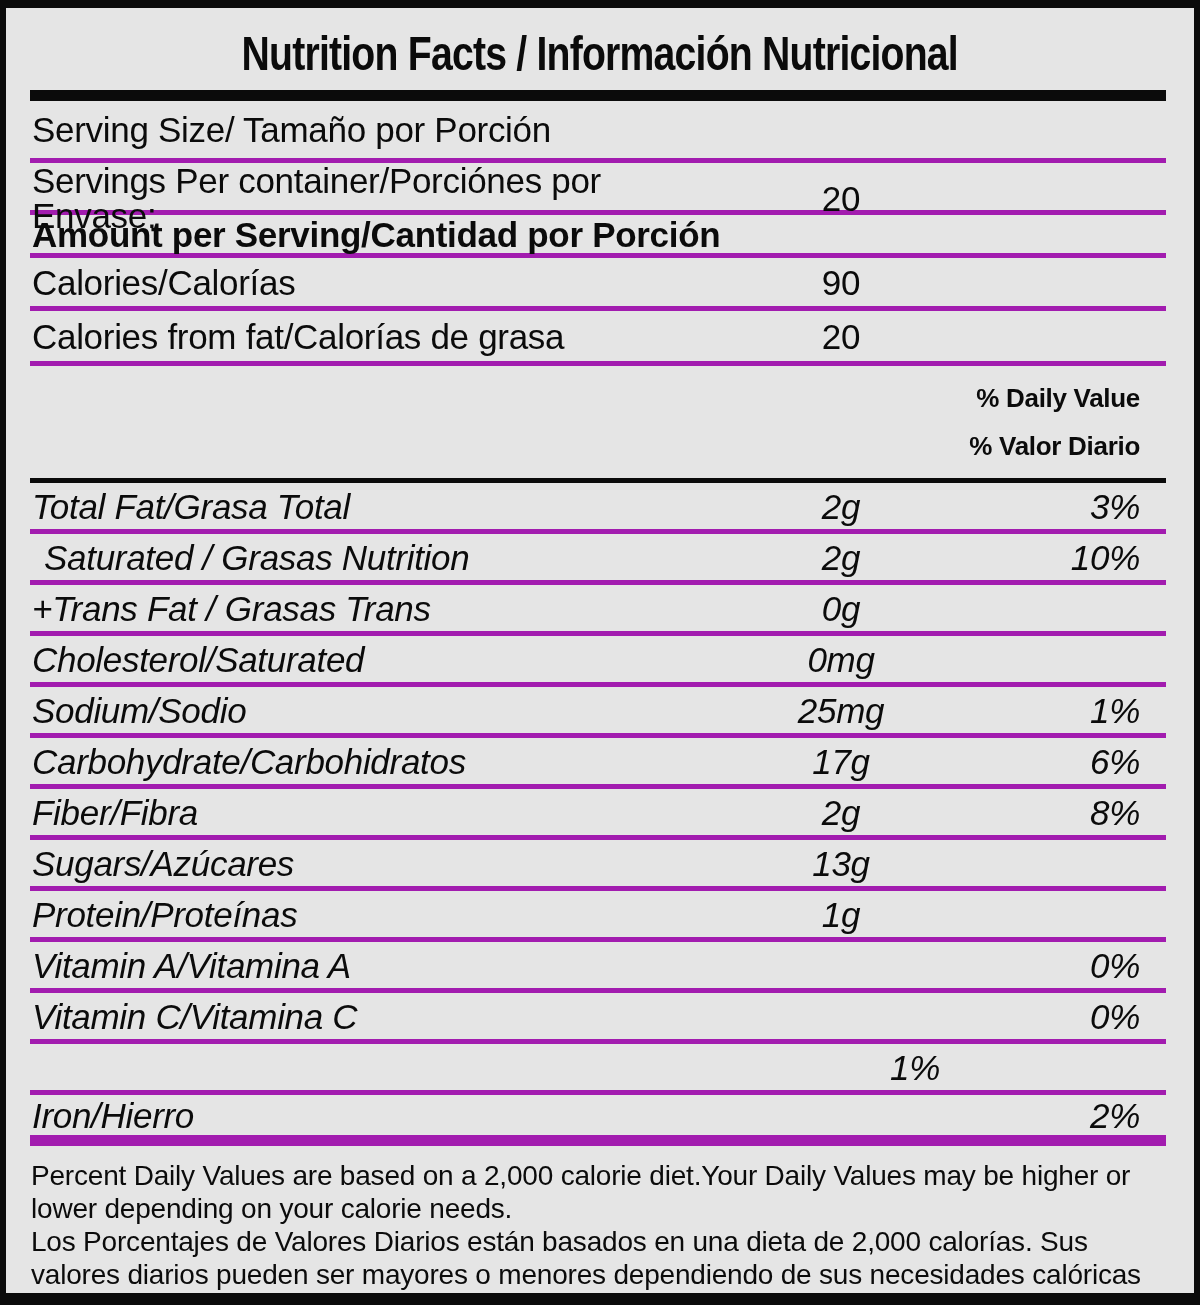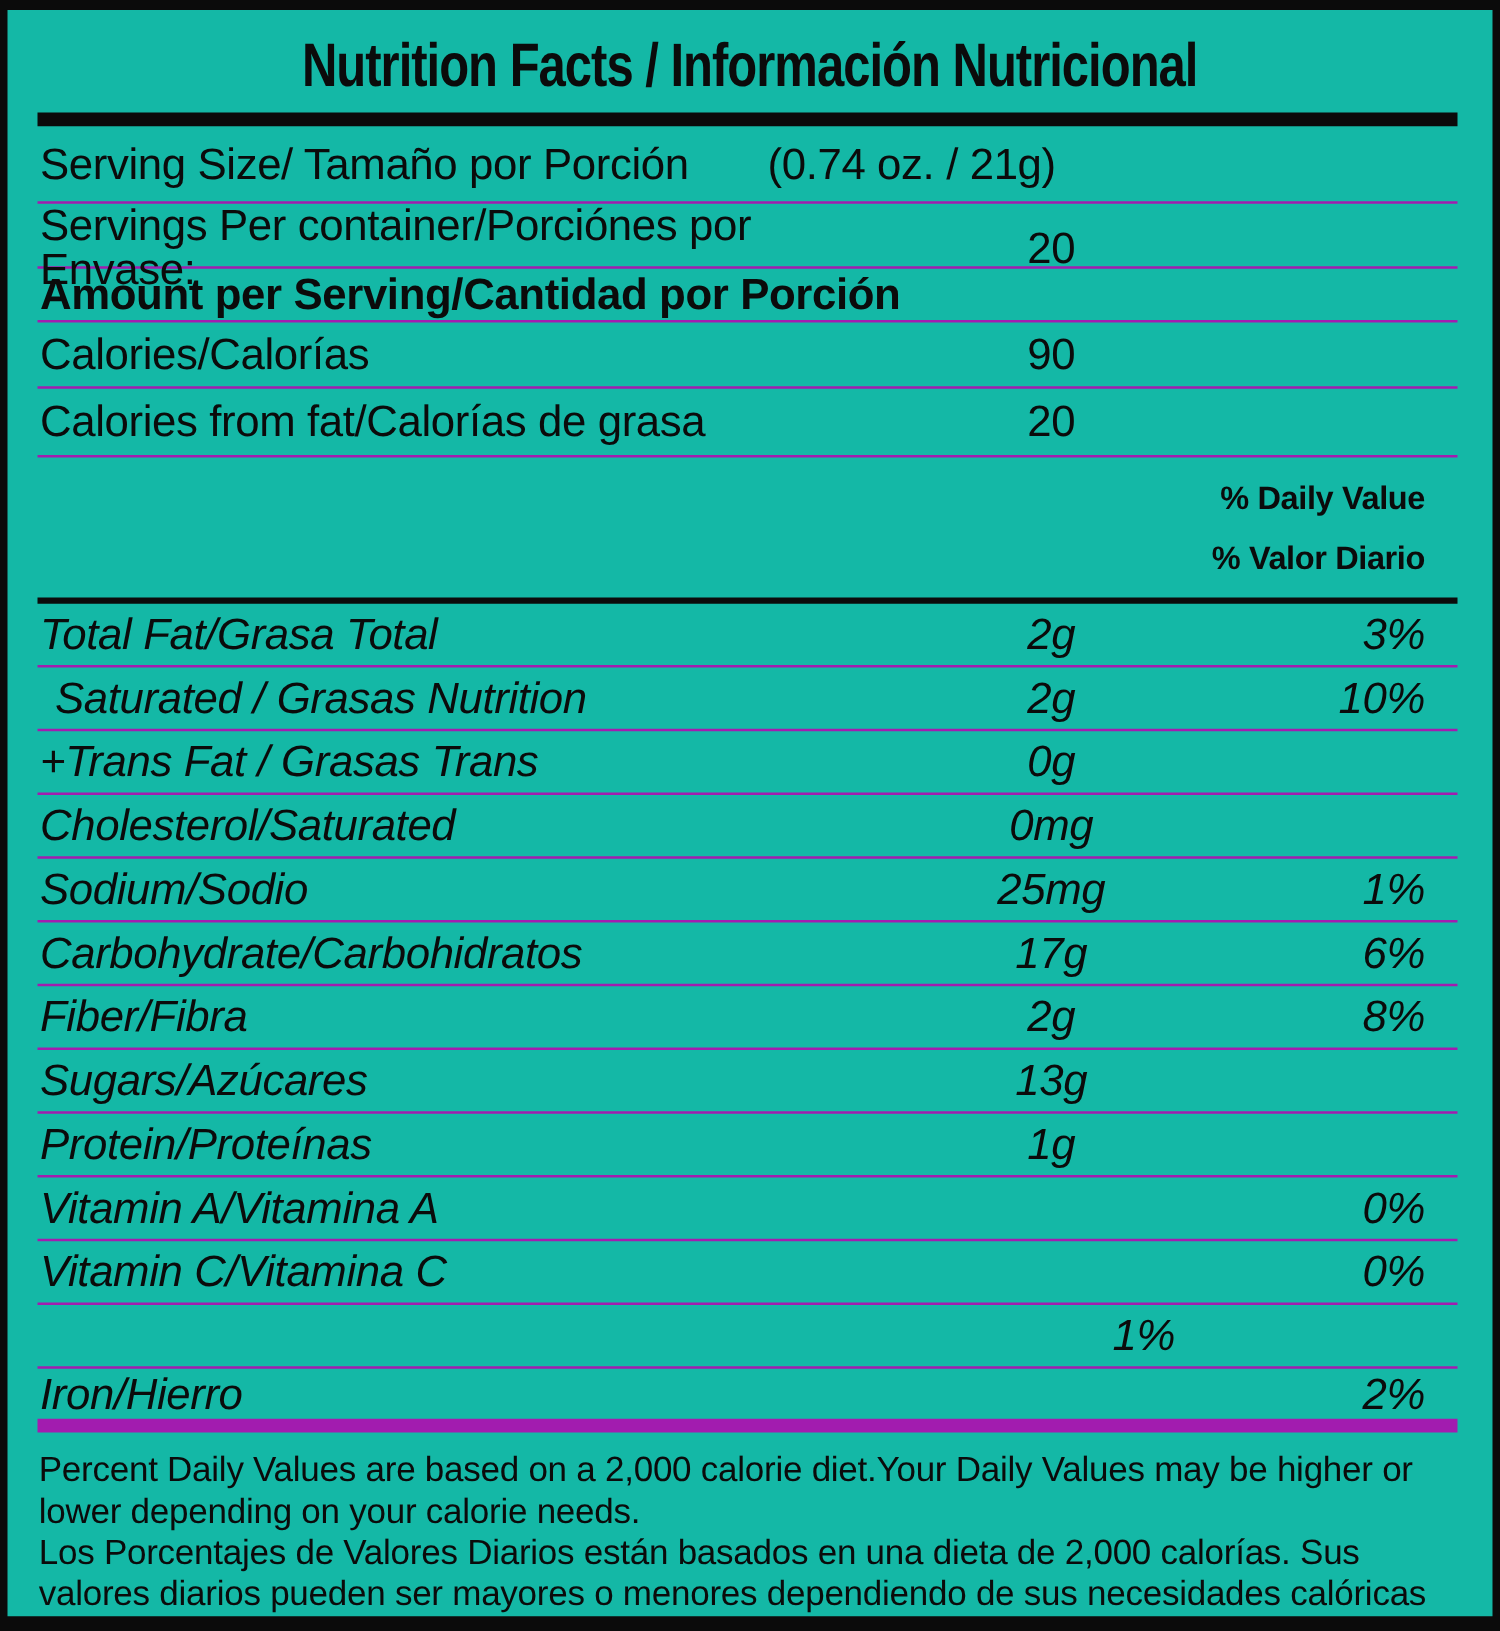--- a/index.html
+++ b/index.html
@@ -1,20 +1,20 @@
 <!DOCTYPE html>
 <html><head>
 <meta charset="utf-8">
 <style>
   html, body { margin: 0; padding: 0; background: #ffffff; }
   .label {
     box-sizing: border-box;
     width: 1200px;
     height: 1305px;
-    background: #14b8a6;
+    background: #e5e5e5;
     border: 6px solid #0b0b0b;
     border-top-width: 8px;
     border-bottom-width: 12px;
     font-family: "Liberation Sans", sans-serif;
     color: #0b0b0b;
     overflow: hidden;
   }
   .title-wrap {
     height: 74px;
     display: flex;
@@ -32,21 +32,21 @@
     transform-origin: center;
   }
   .bar {
     height: 11px;
     background: #0b0b0b;
     margin: 0 28px 0 24px;
   }
   .rows { margin: 0 28px 0 24px; }
   .row {
     box-sizing: border-box;
-    border-bottom: 2px solid #a21caf;
+    border-bottom: 5px solid #a21caf;
     display: grid;
     align-items: center;
     font-size: 35px;
     letter-spacing: -0.3px;
     line-height: 1;
   }
   .row-serving-size { height: 62px; grid-template-columns: 1fr 552px; }
   .sval { font-size: 35px; }
   .row-servings { height: 52px; grid-template-columns: 1fr 250px 200px; }
   .row-amount-header {
@@ -92,21 +92,20 @@
   <div class="title-wrap">
     <span class="title">Nutrition Facts / Información Nutricional</span>
   </div>
 
   <div class="bar"></div>
 
   <div class="rows">
 
     <div class="row row-serving-size">
       <span class="nname">Serving Size/ Tamaño por Porción</span>
-      <span class="sval">(0.74 oz. / 21g)</span>
     </div>
 
     <div class="row row-servings">
       <span class="nname">Servings Per container/Porciónes por Envase:</span>
       <span class="namt">20</span>
       <span class="ndv"></span>
     </div>
 
     <div class="row row-amount-header">
       <span class="nname">Amount per Serving/Cantidad por Porción</span>

